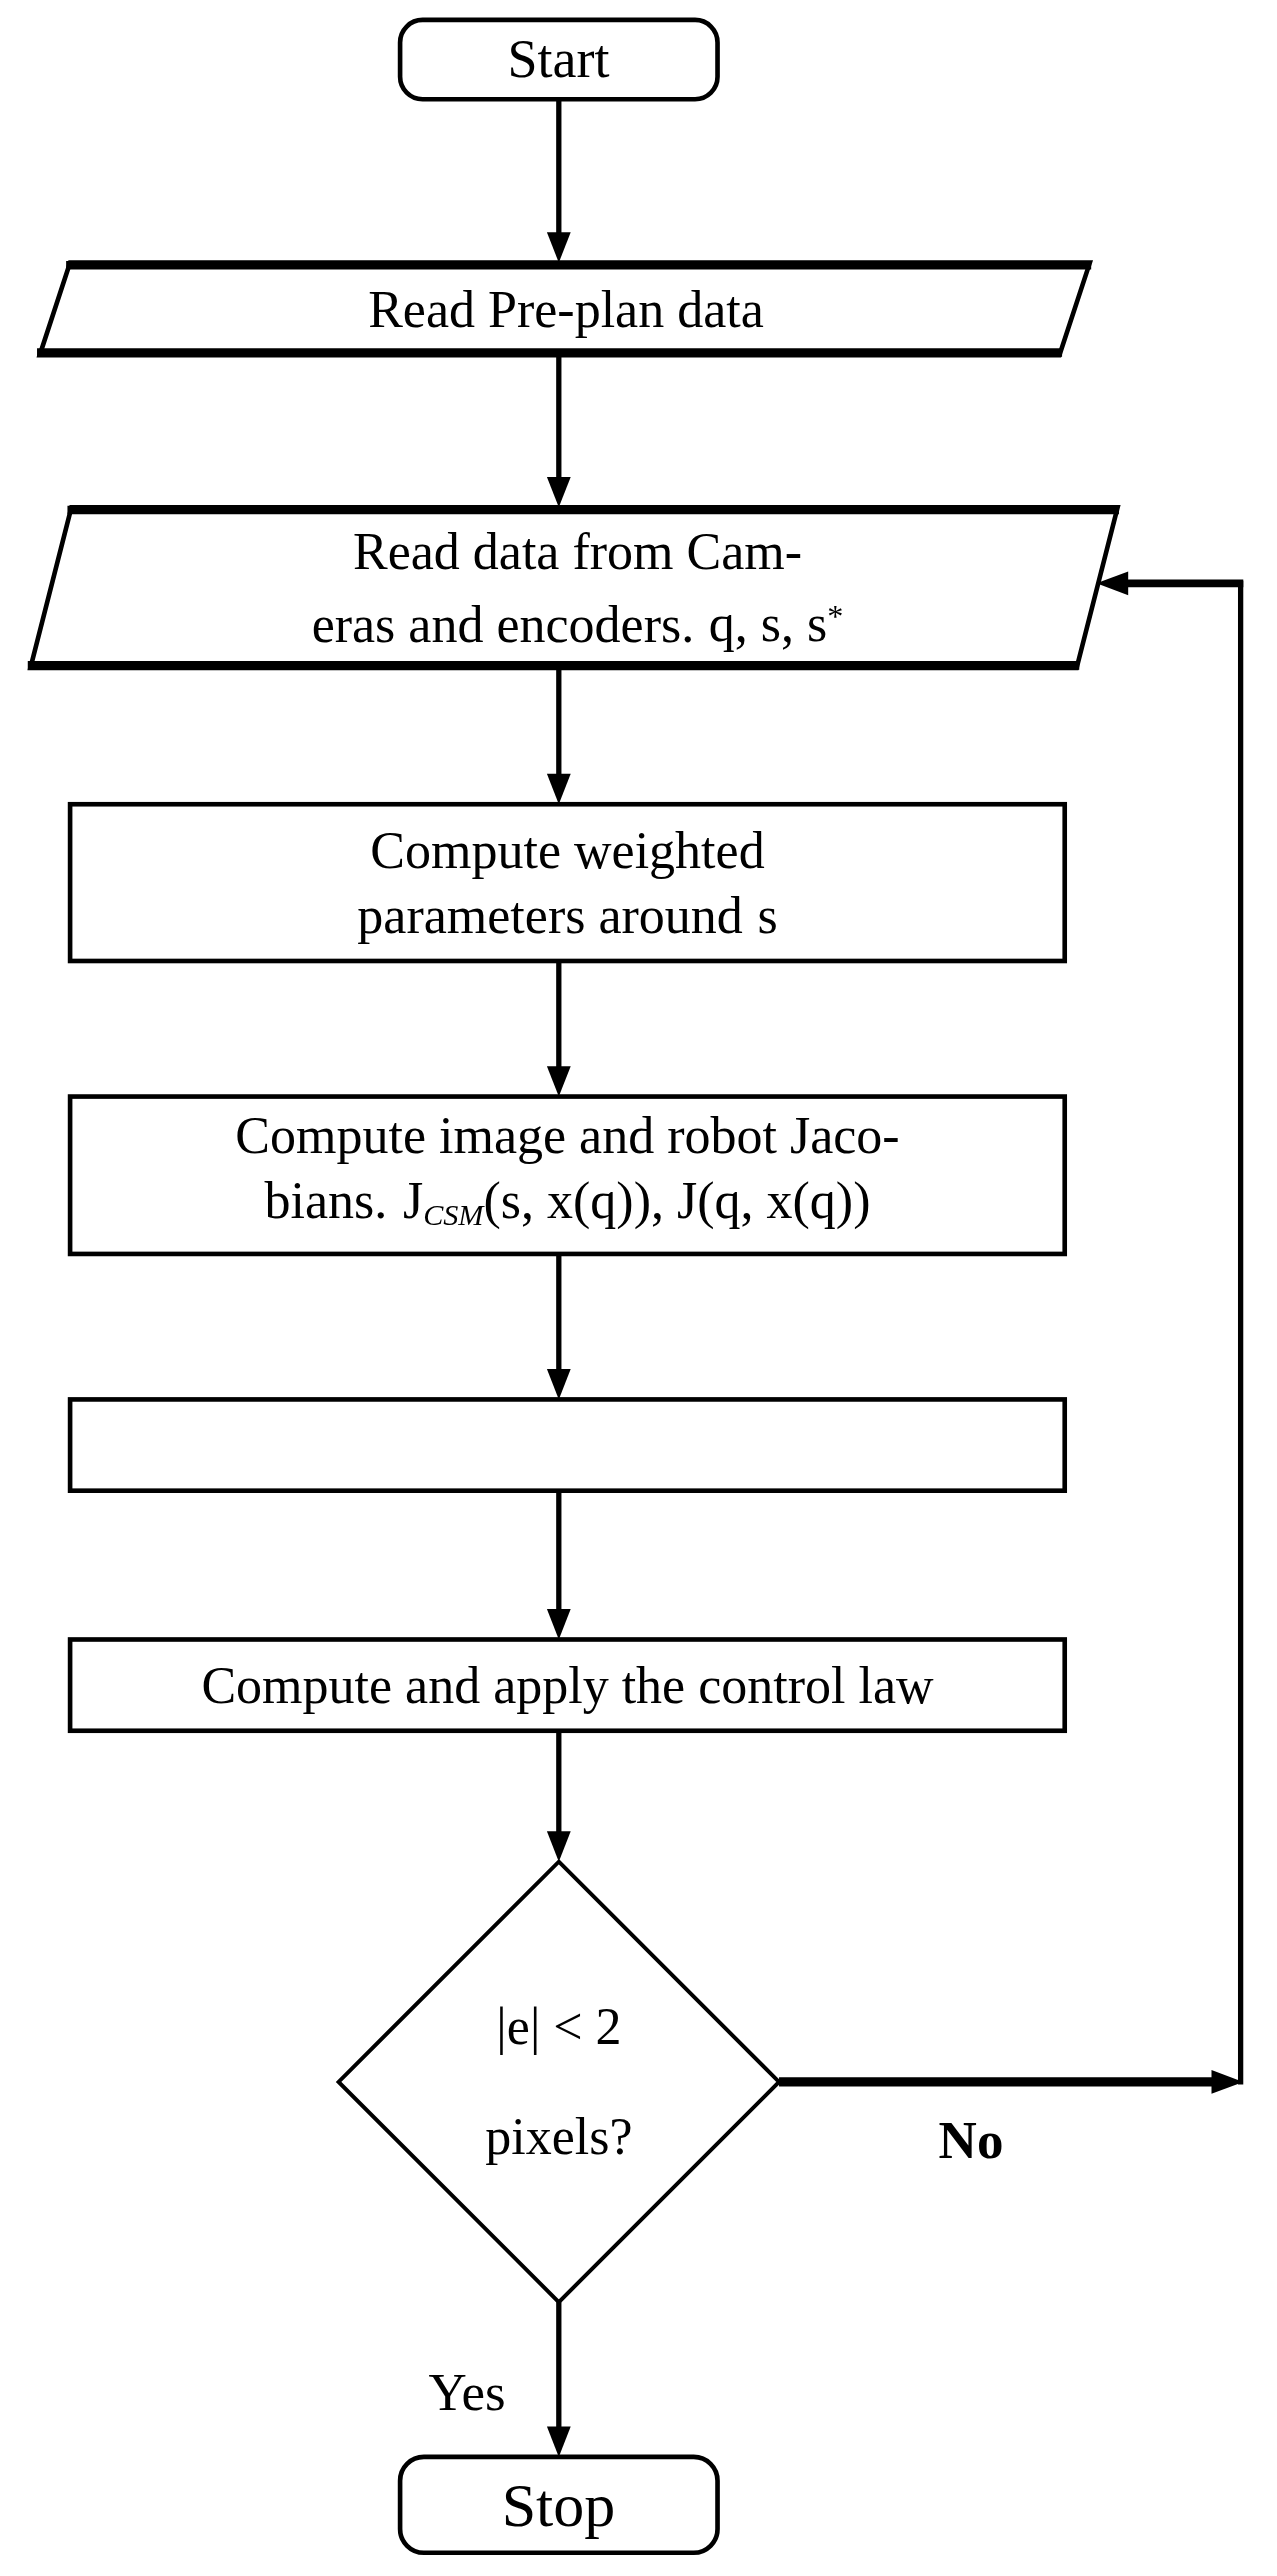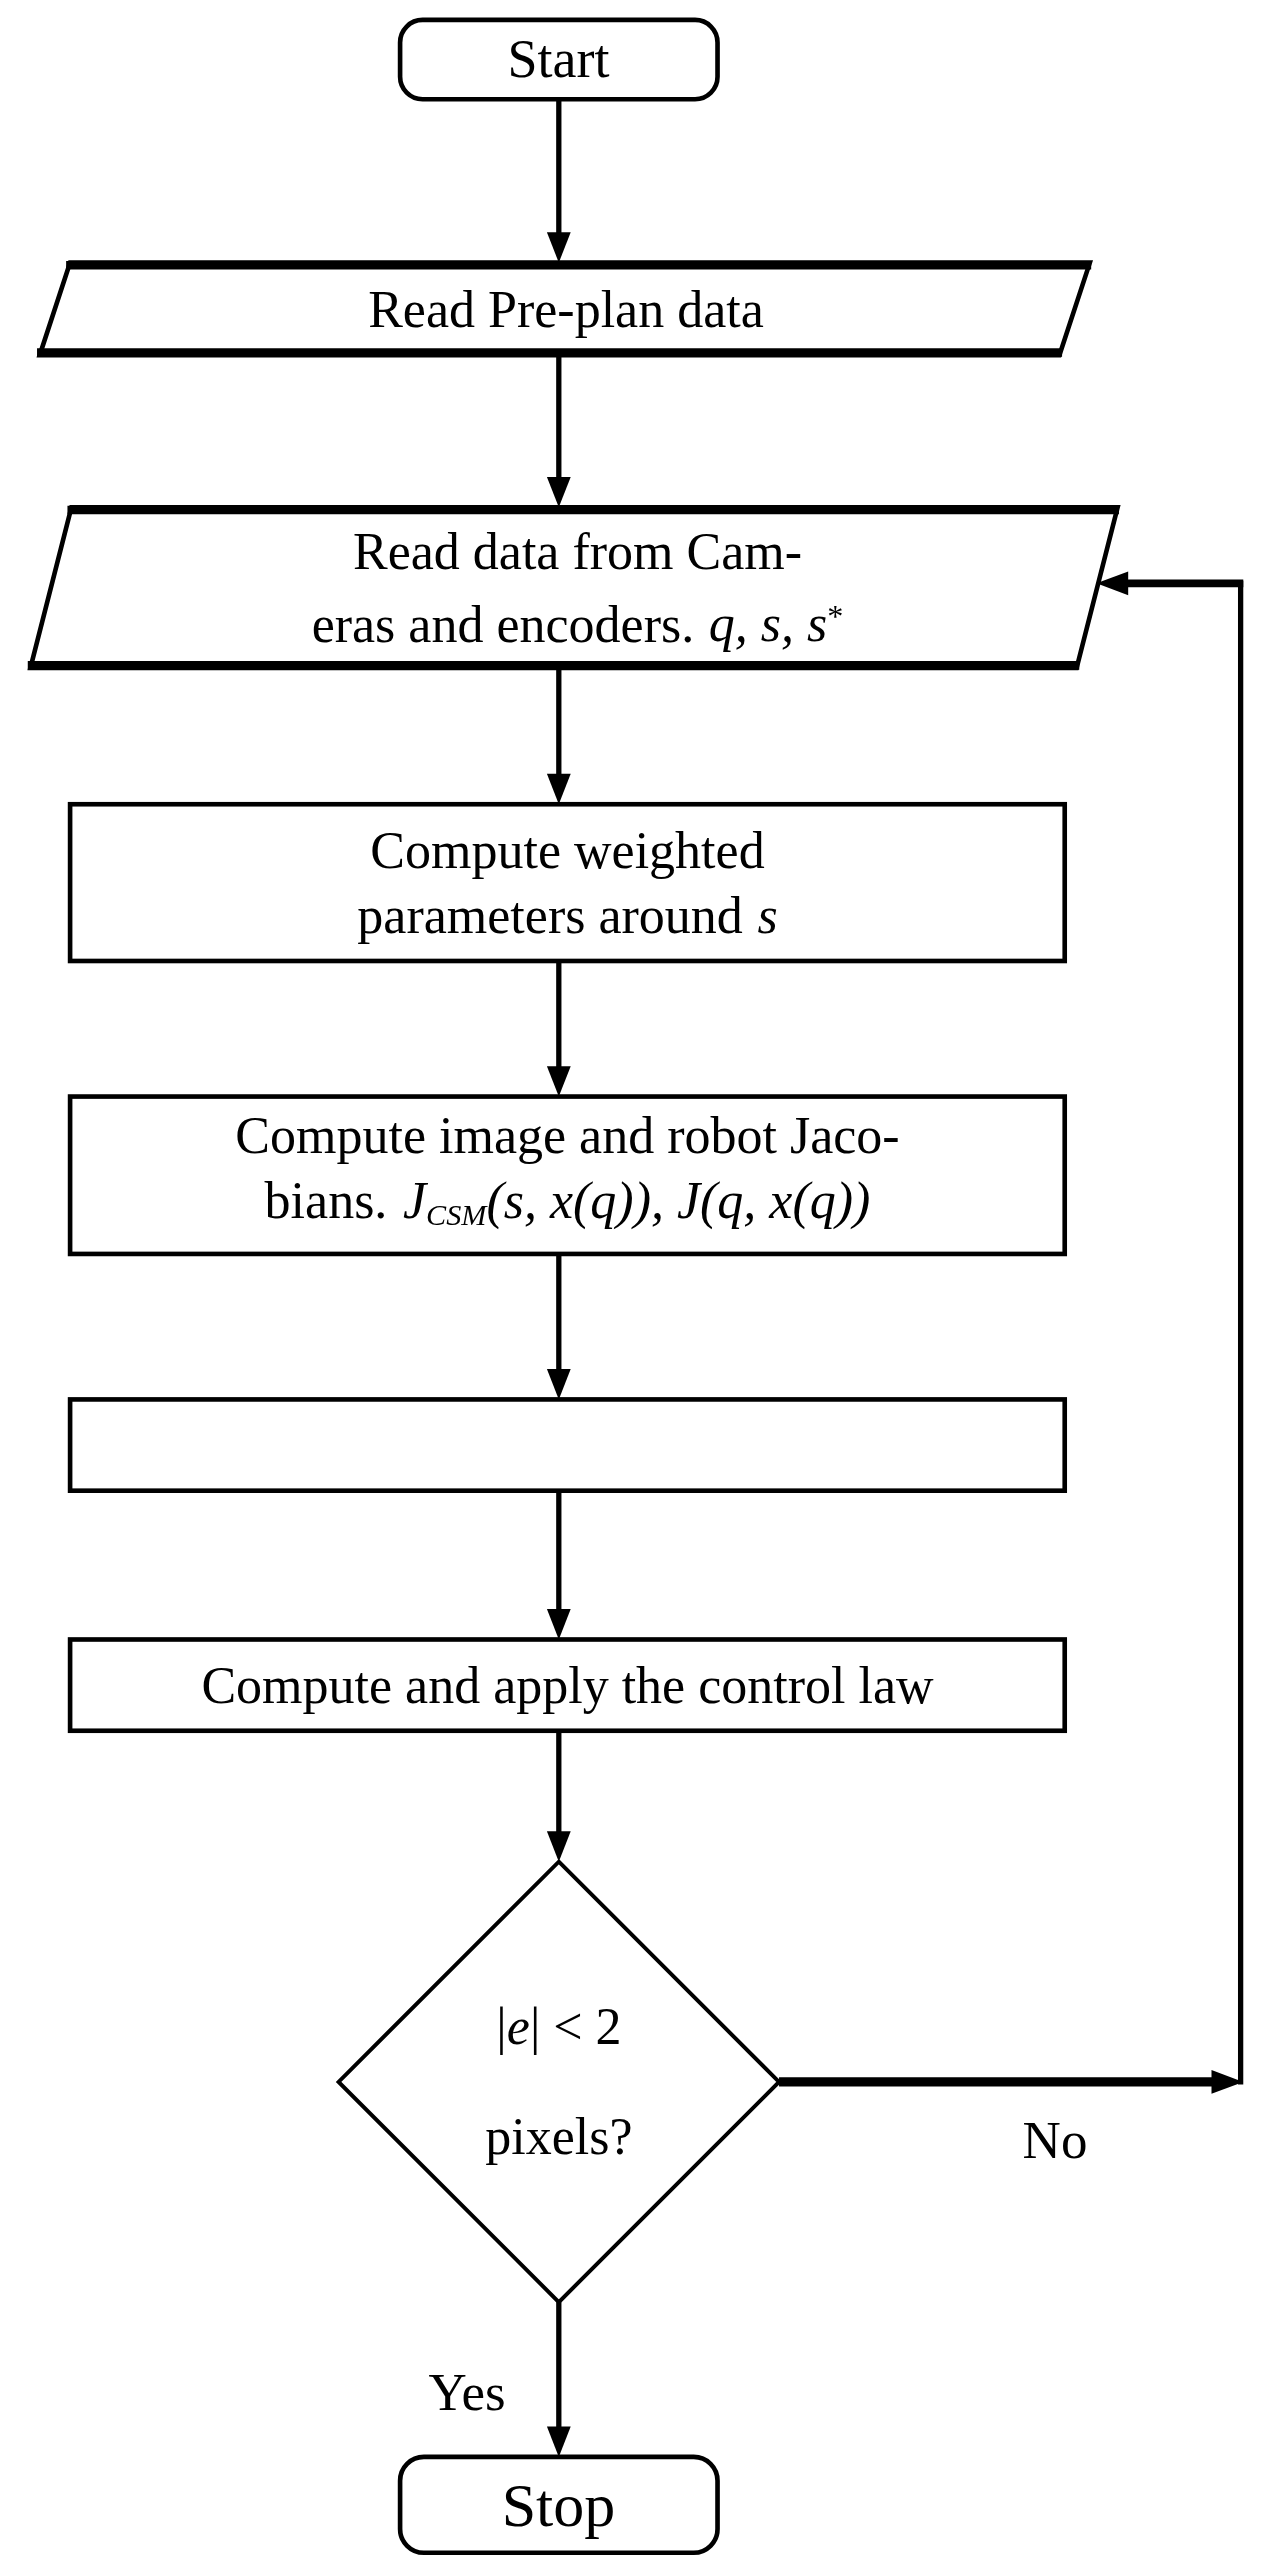--- a/index.html
+++ b/index.html
@@ -14,21 +14,21 @@
   .shape-layer{position:absolute;left:0;top:0;width:1277px;height:2576px;}
   .lbl{
     position:absolute;
     display:flex;flex-direction:column;
     align-items:center;justify-content:center;
     text-align:right;
     font-size:52px;line-height:65px;
     white-space:nowrap;
   }
   .lbl .row{display:block;}
-  .it{font-style:italic;}
+  .it{}
   .mgap{margin-left:.30em;}
   .sgap{margin-left:.28em;}
   sub.csm{font-size:.58em;font-style:italic;vertical-align:-0.22em;letter-spacing:0;}
   sup.star{font-size:.62em;vertical-align:.45em;}
   .lbl.diamond-lbl{line-height:70px;gap:40px;}
   .lbl.edge-lbl{font-size:53px;}
   .lbl.yes-lbl{justify-content:center;align-items:center;text-align:right;}
 </style>
 </head>
 <body>
@@ -118,21 +118,21 @@
 
   <div class="lbl" style="left:70px;top:1640px;width:995px;height:91px;">
     <span class="row">Compute and apply the control law</span>
   </div>
 
   <div class="lbl diamond-lbl" style="left:339px;top:1862px;width:440px;height:440px;">
     <span class="row"><span>|</span><span class="it">e</span><span>| &lt; 2</span></span>
     <span class="row">pixels?</span>
   </div>
 
-  <div class="lbl edge-lbl" style="left:956px;top:2102px;width:198px;height:76px;">
+  <div class="lbl edge-lbl" style="left:872px;top:2102px;width:198px;height:76px;font-weight:bold;">
     <span class="row">No</span>
   </div>
 
   <div class="lbl edge-lbl yes-lbl" style="left:397px;top:2356px;width:140px;height:73px;">
     <span class="row">Yes</span>
   </div>
 
   <div class="lbl" style="left:400px;top:2457px;width:317px;height:96px;font-size:62px;">
     <span class="row">Stop</span>
   </div>

